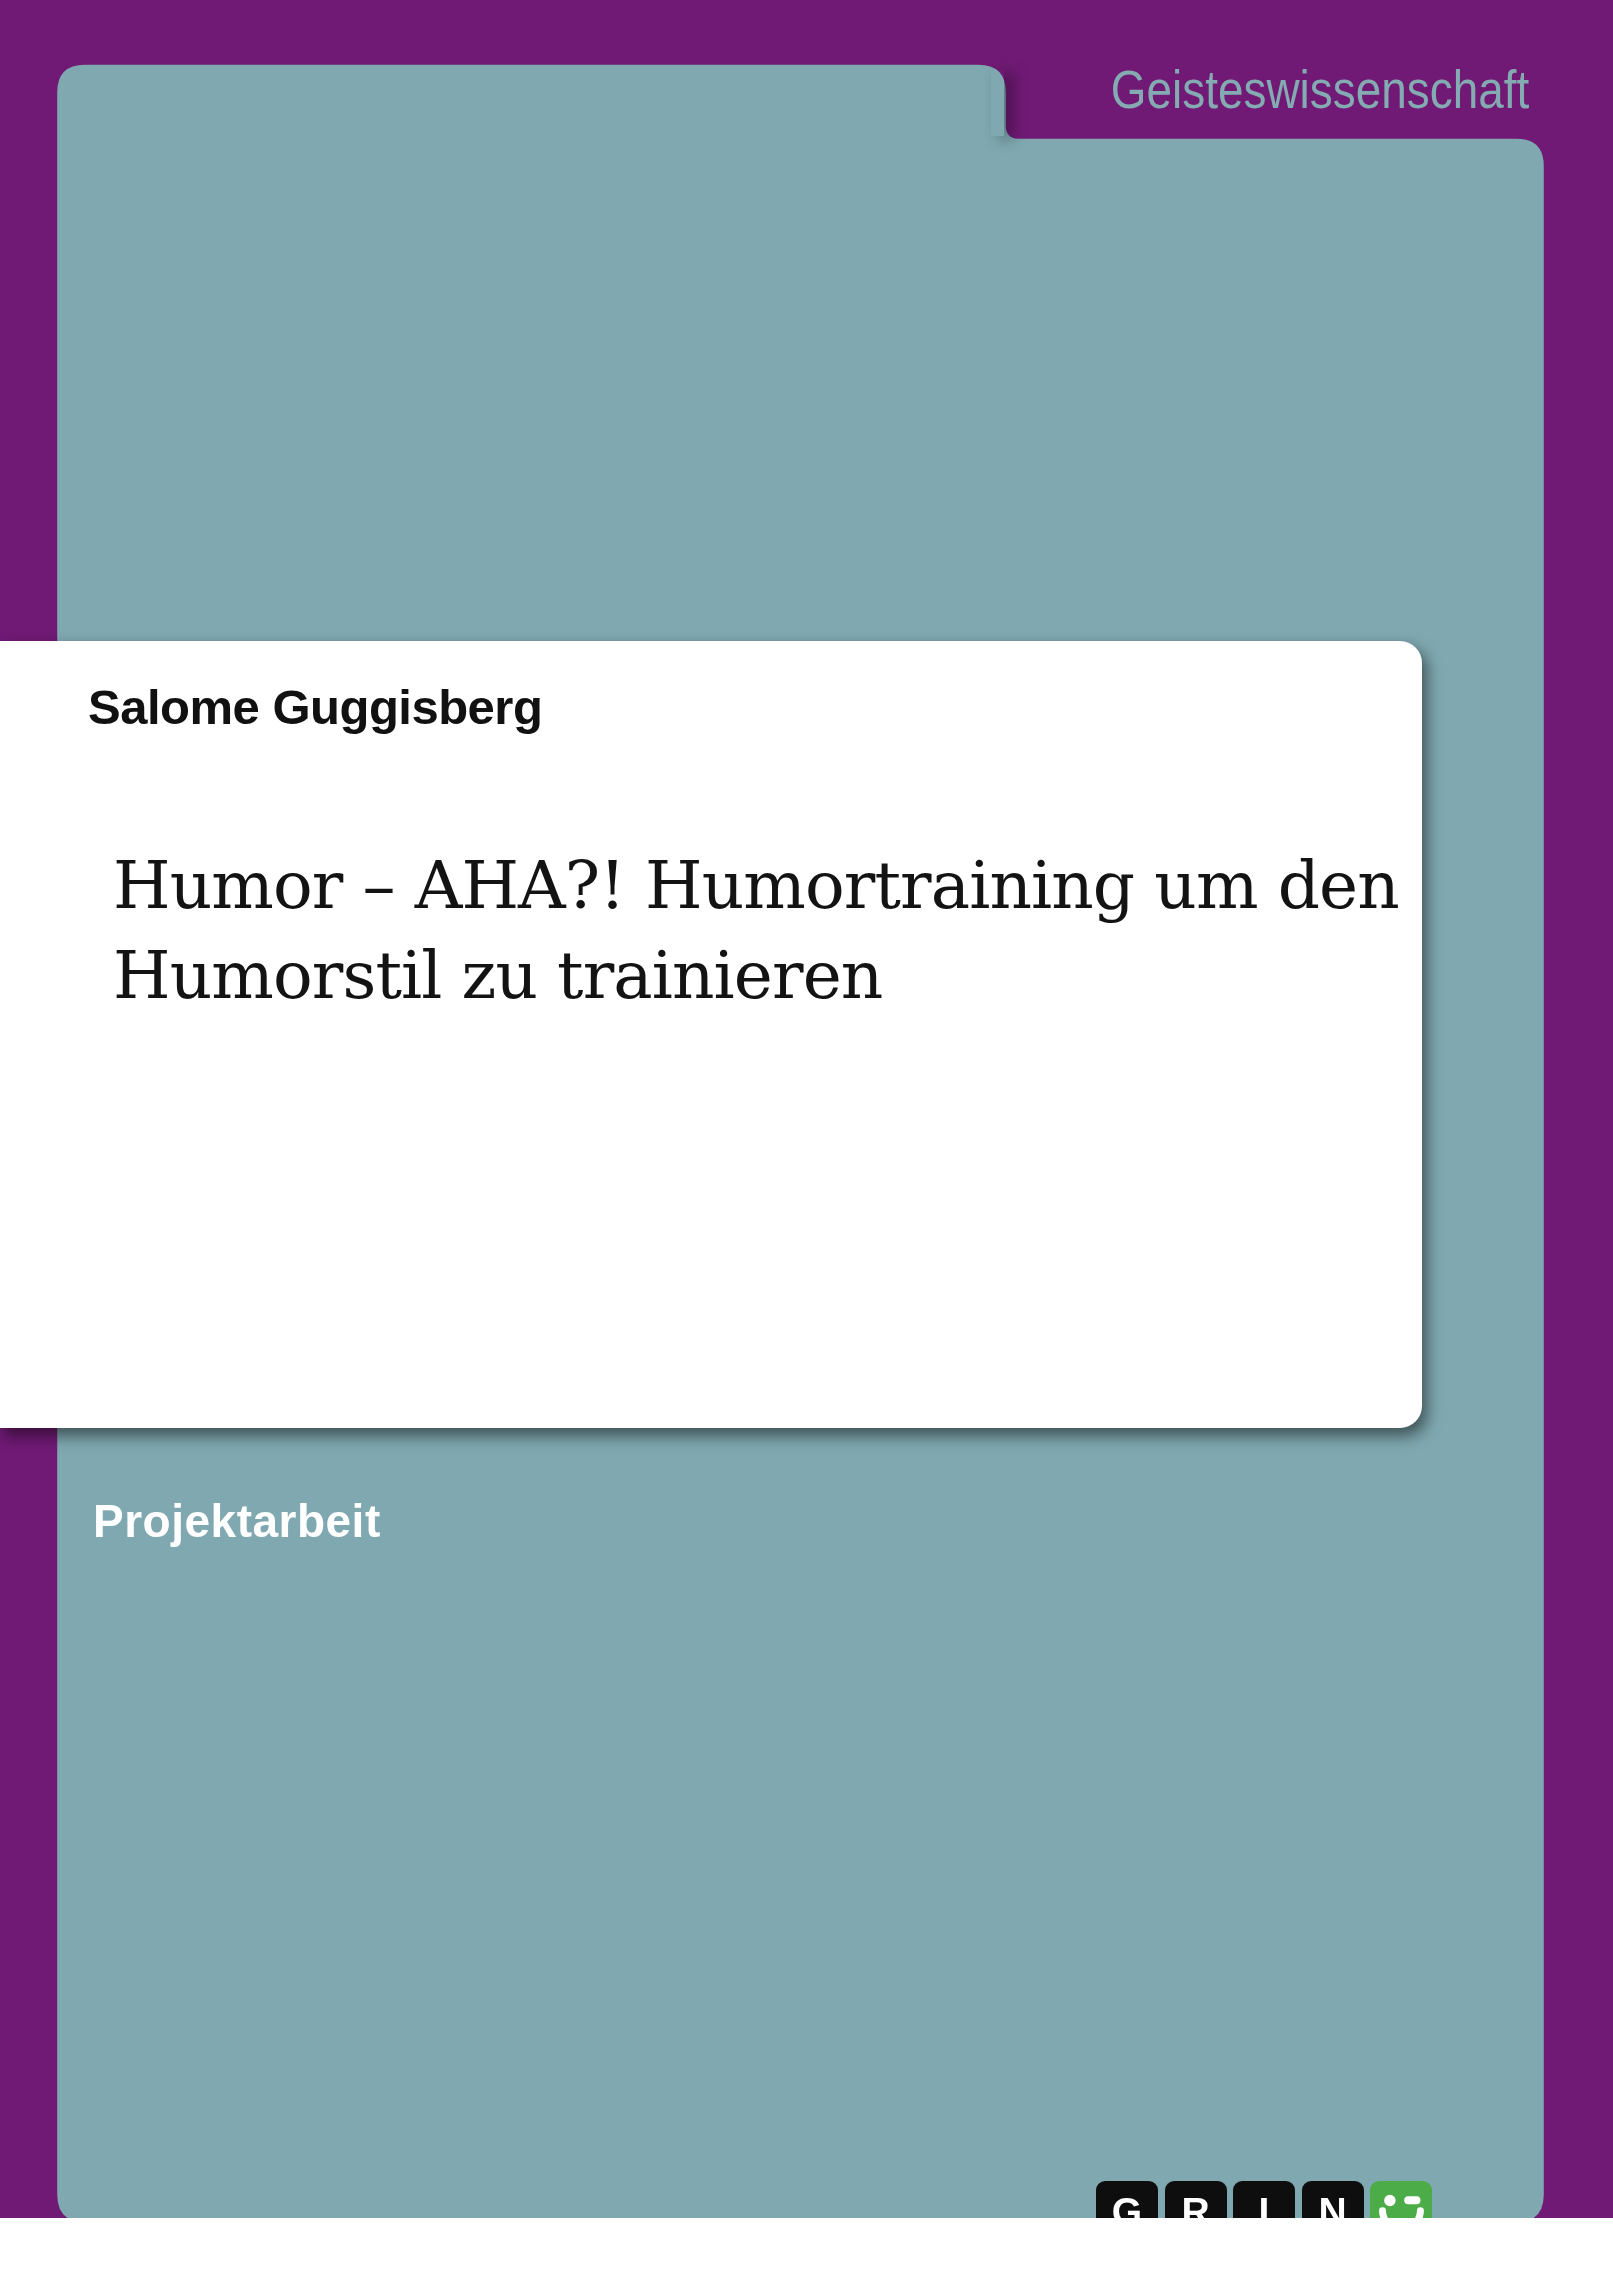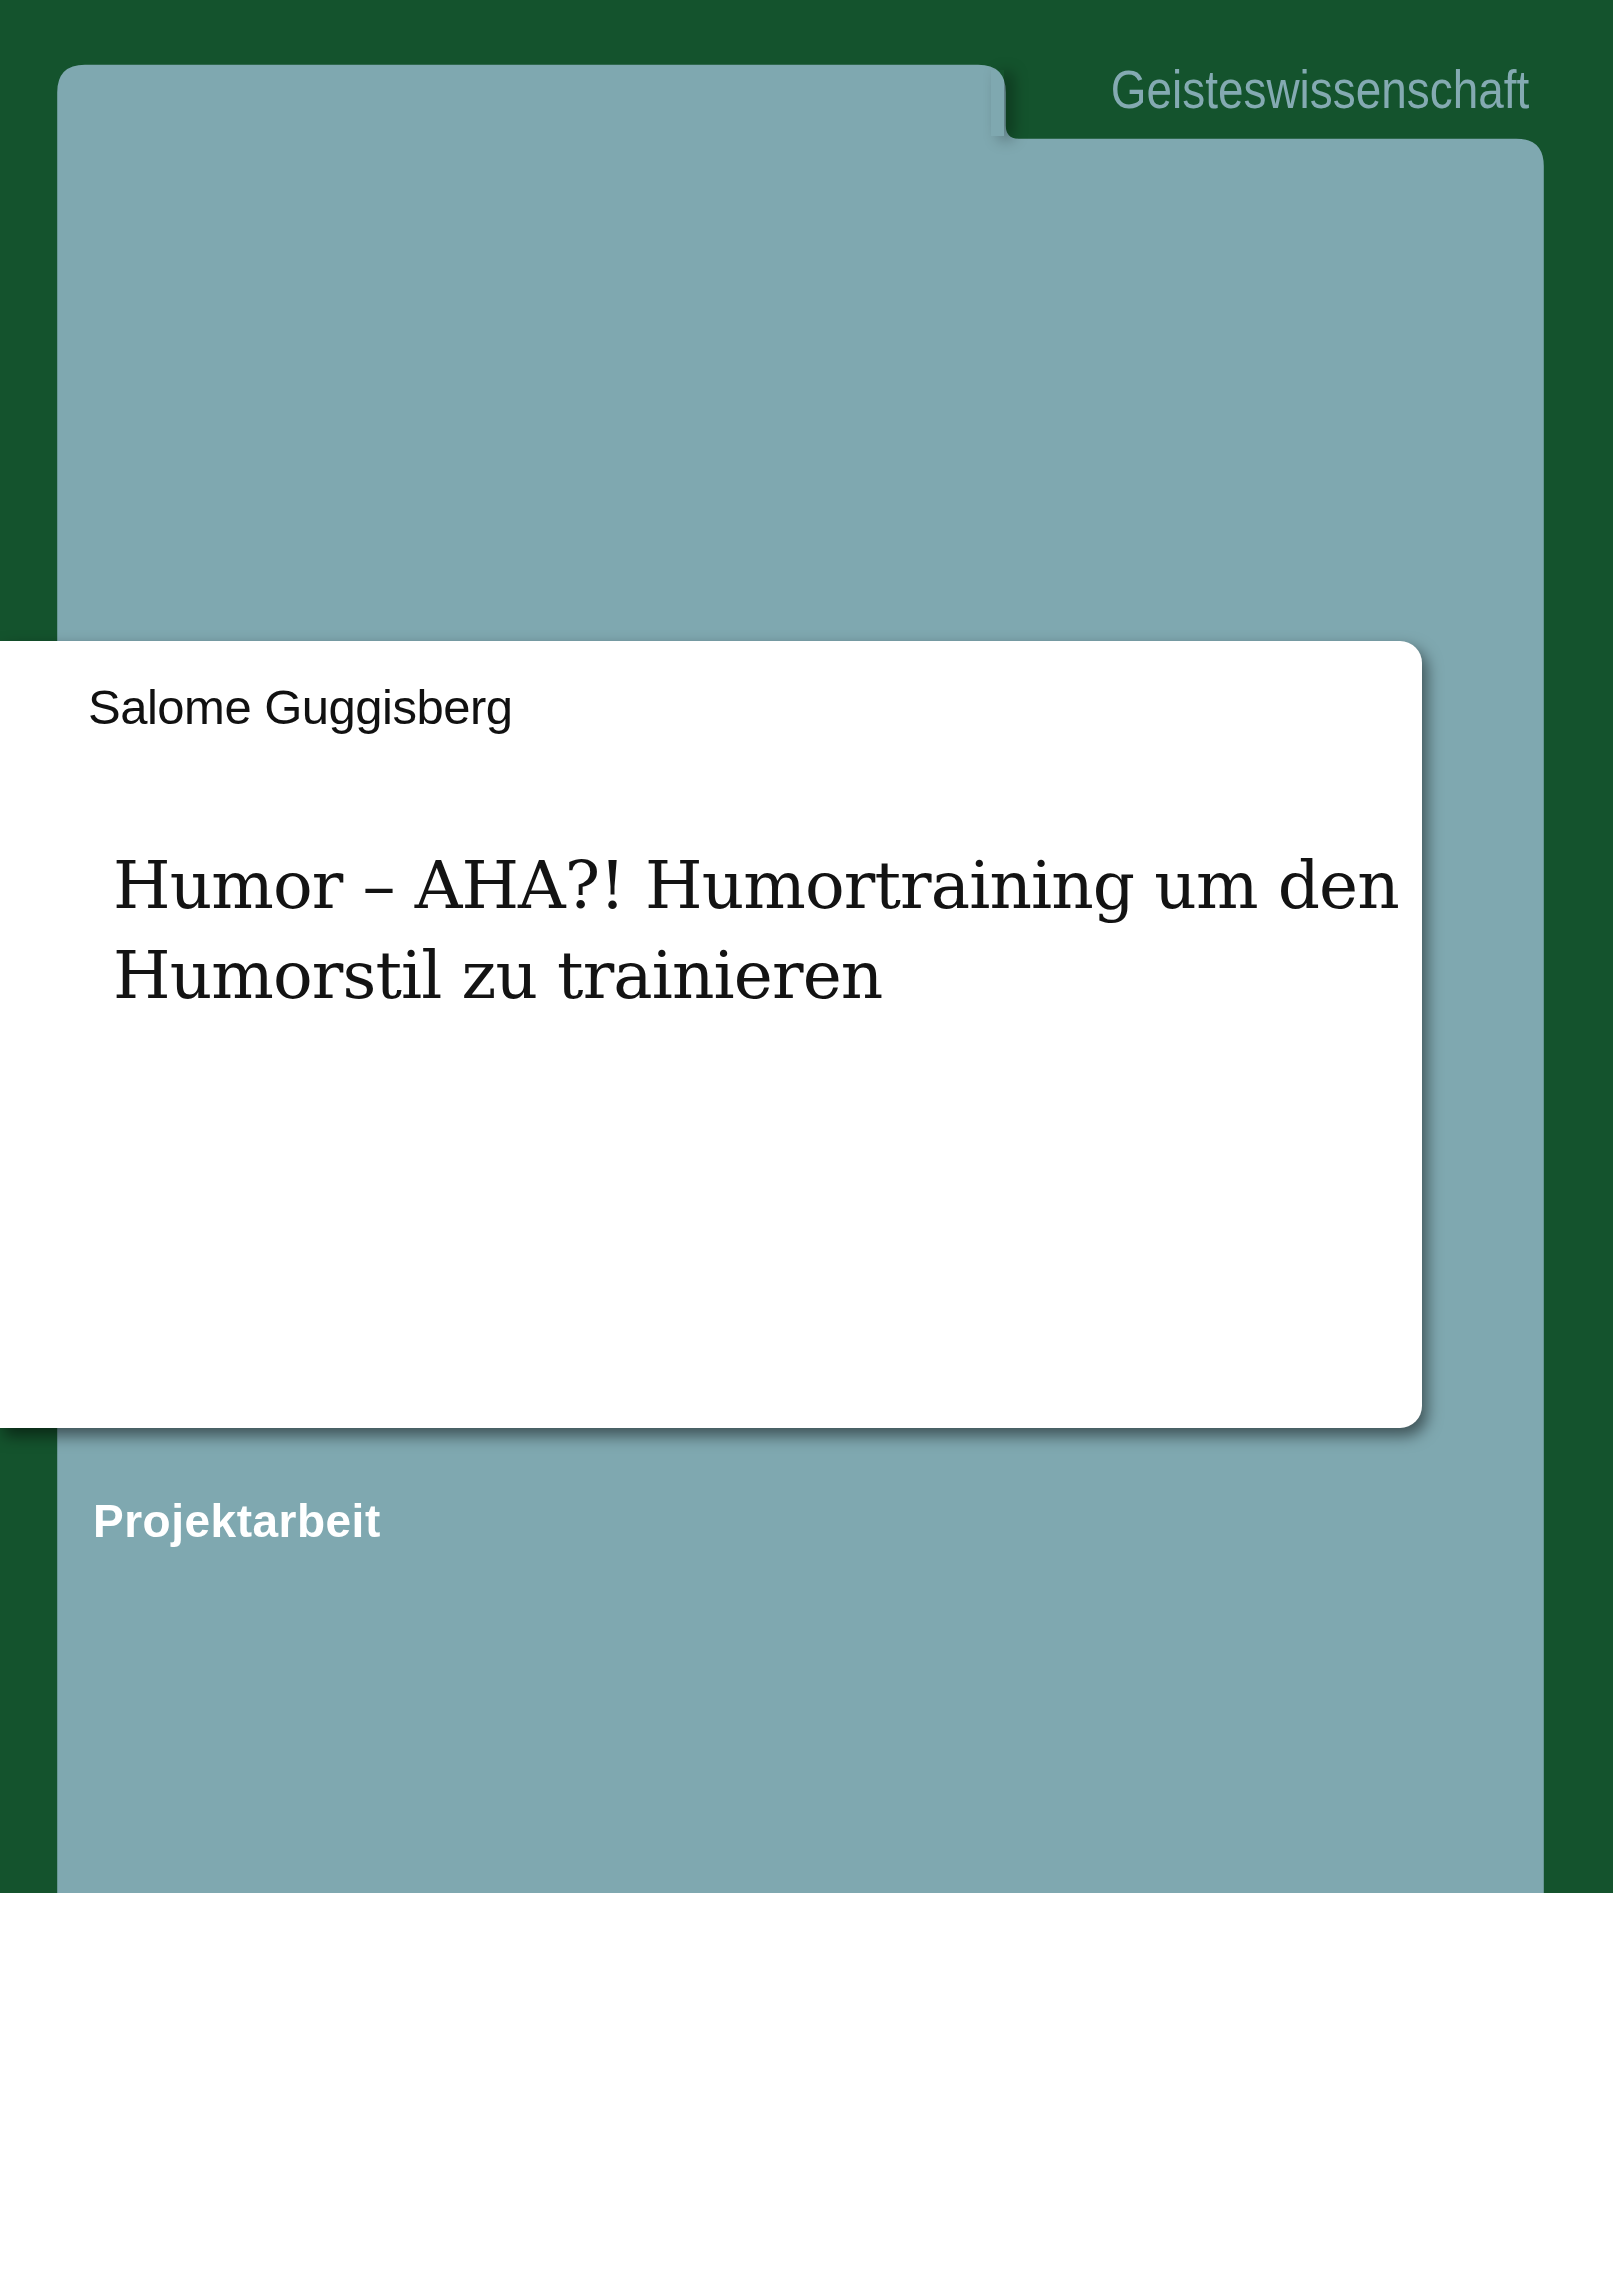--- a/index.html
+++ b/index.html
@@ -1,19 +1,19 @@
 <!DOCTYPE html>
 <html style="font-size:14.8px"><head>
 <meta charset="utf-8">
 <style>
   html,body{margin:0;padding:0;background:#ffffff;}
   .page{
     position:relative;
-    width:1613px;height:1893px;
-    background:#14532d;
+    width:1613px;height:2218px;
+    background:#701a75;
     overflow:hidden;
     font-family:"Liberation Sans", sans-serif;
   }
   .teal-shape{position:absolute;left:0;top:0;width:1613px;height:2289px;}
   
   .tab-edge-shadow{
     position:absolute;left:991px;top:70px;width:13px;height:66px;
     box-shadow:8.3px 2.8px 14.8px rgba(0,0,0,0.38);
   }
   .category-label{
@@ -24,21 +24,21 @@
     letter-spacing:0px;
   }
   .title-card{
     position:absolute;left:0;top:641px;width:1422px;height:787px;
     background:#ffffff;
     border-radius:0 22px 22px 0;
     box-shadow:4.6px 7.4px 14.8px rgba(0,0,0,0.5);
   }
   .author-name{
     position:absolute;left:88px;top:39px;
-    font-size:49px;line-height:55px;font-weight:normal;color:#111111;
+    font-size:49px;line-height:55px;font-weight:bold;color:#111111;
     letter-spacing:-0.5px;white-space:nowrap;
   }
   .book-title{
     position:absolute;left:86px;top:200px;right:55px;
     font-family:"DejaVu Serif", serif;
     font-size:66px;line-height:90px;color:#131313;
     letter-spacing:-0.9px;
   }
   .book-title .line{white-space:nowrap;margin-left:27px;}
   .doc-type{

